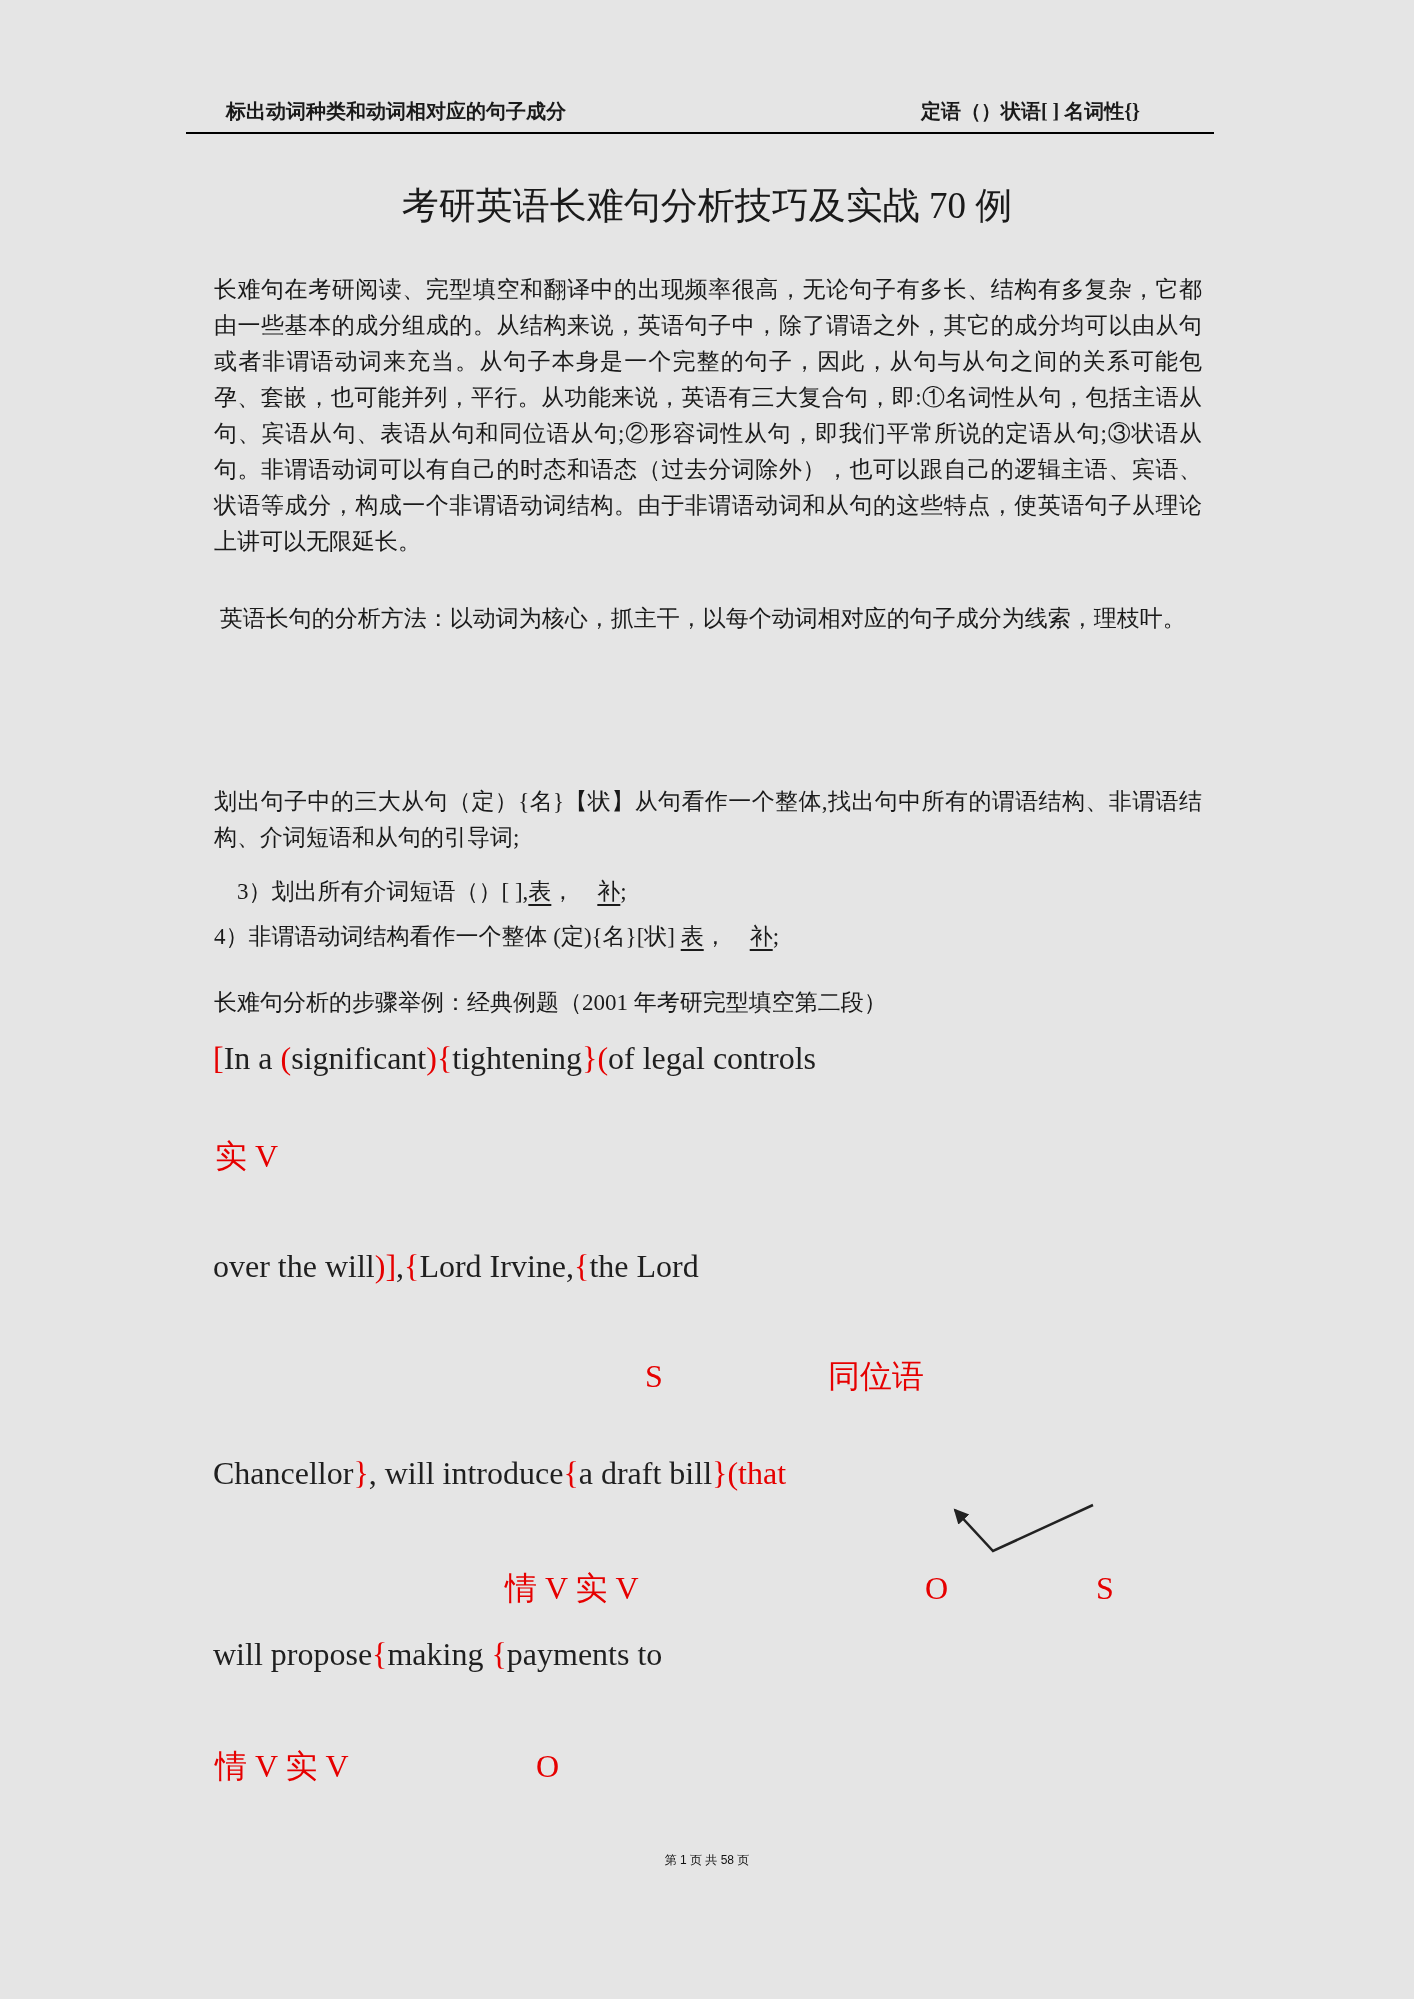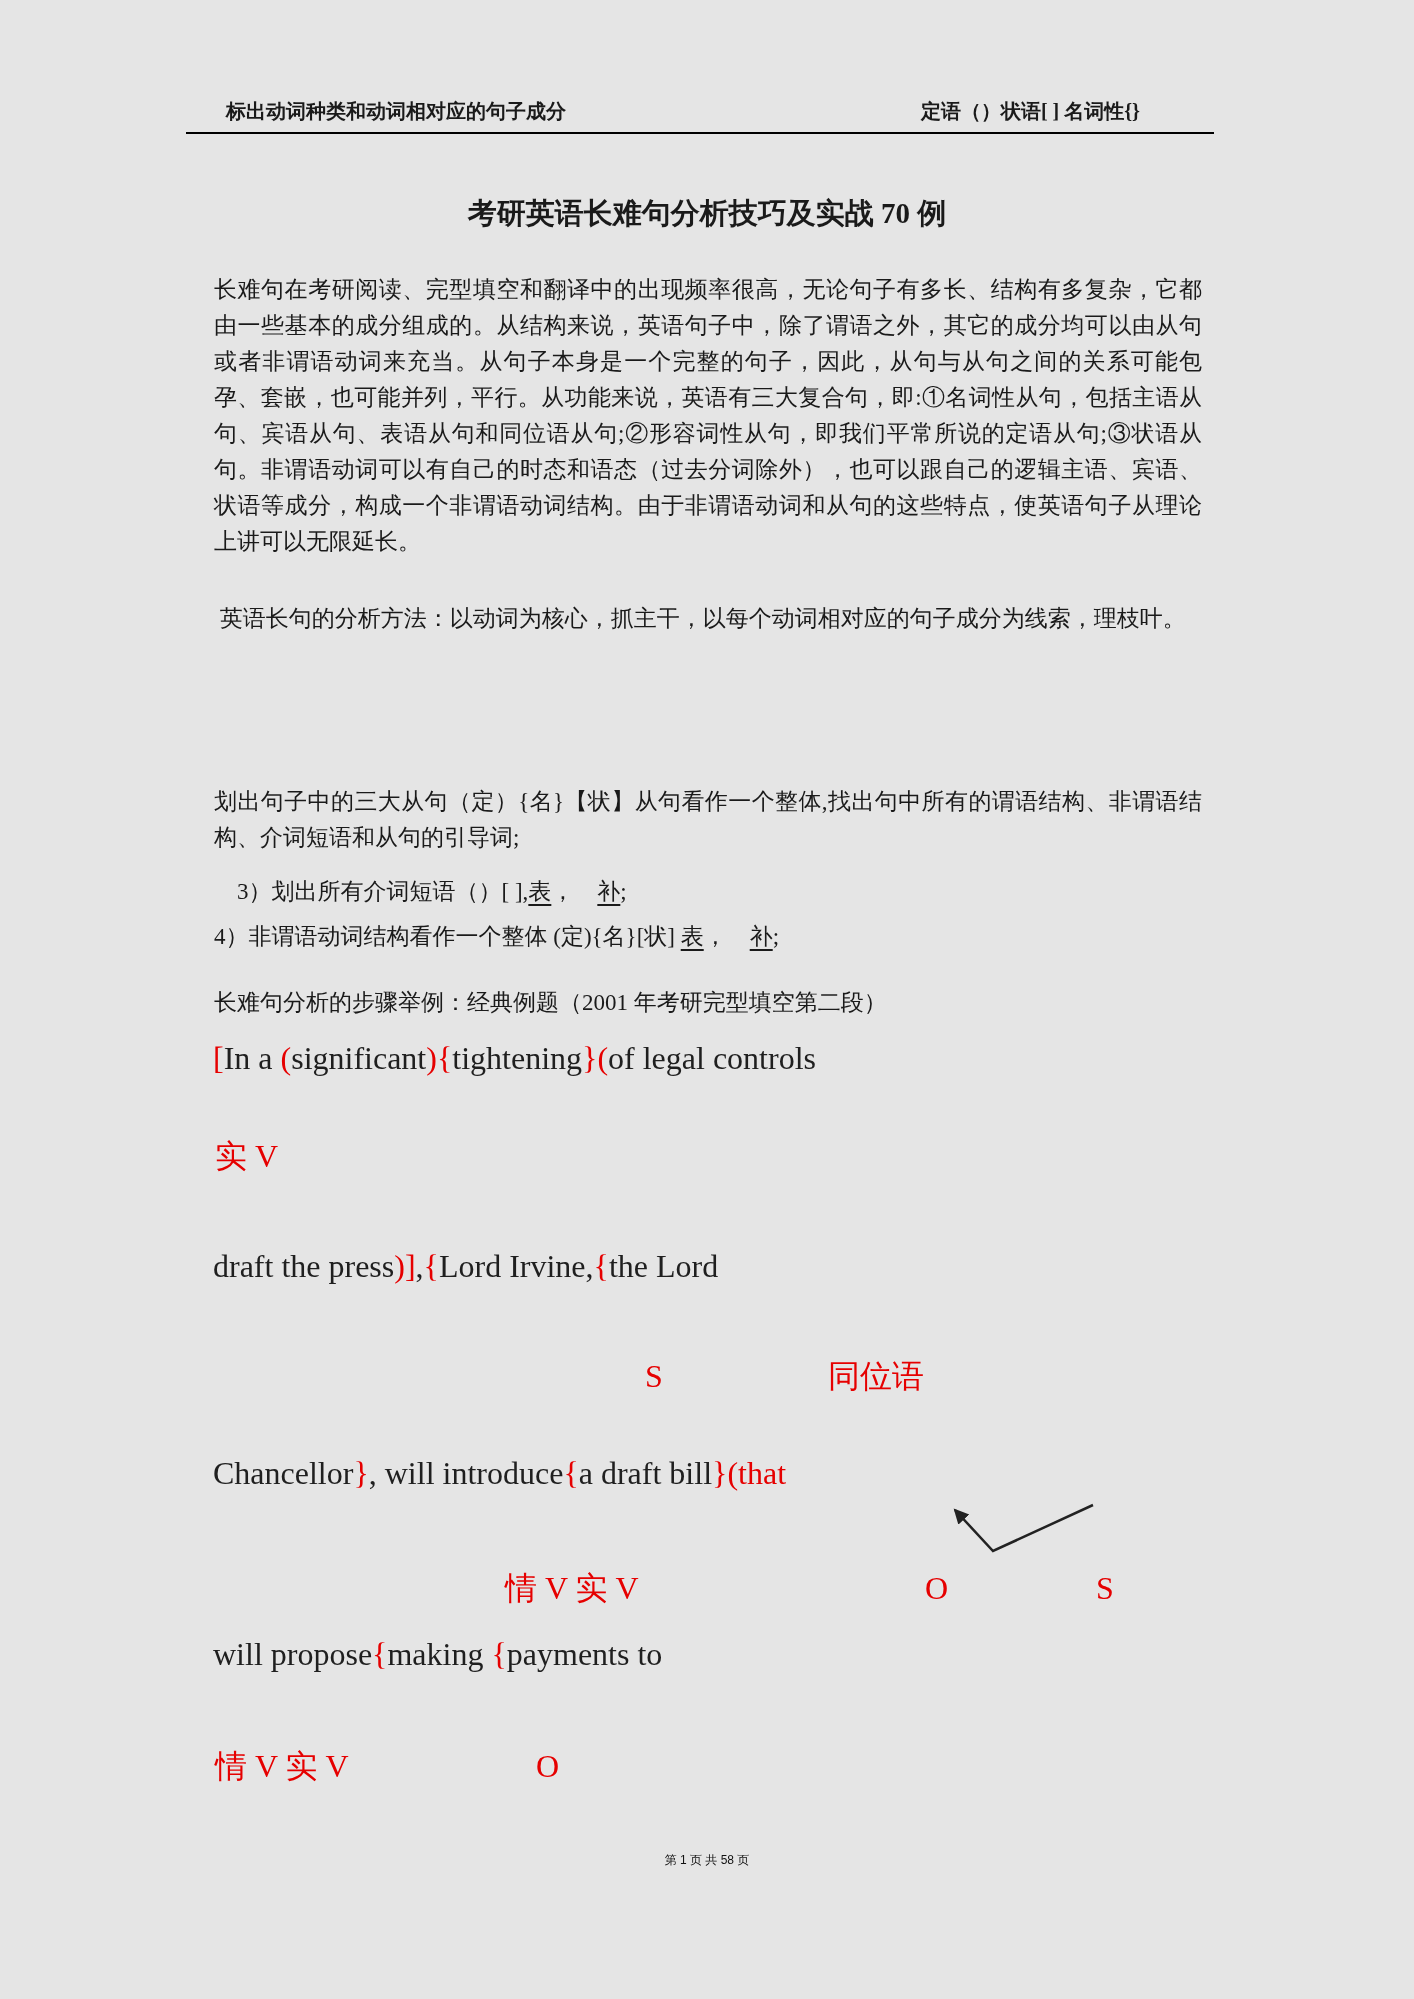--- a/index.html
+++ b/index.html
@@ -10,21 +10,21 @@
     font-family:"Liberation Serif","DejaVu Serif",serif;
   }
   .header {
     position:absolute; left:186px; top:70px; width:1028px; height:64px;
     border-bottom:2px solid #000; font-weight:bold; font-size:20px;
   }
   .header-left  { position:absolute; left:40px;  bottom:7px; white-space:nowrap; }
   .header-right { position:absolute; right:74px; bottom:7px; white-space:nowrap; }
   .title {
     position:absolute; left:0; top:184px; width:100%; text-align:center;
-    font-size:29px; font-weight:bold; line-height:44px;margin-top:7px;
+    font-size:37px; font-weight:normal; line-height:44px;
   }
   .body {
     position:absolute; left:214px; width:988px;
     font-size:23px; line-height:36px; text-align:justify;
   }
   .body p { margin:0; }
   .left-align { text-align:left; }
   #intro        { top:272px; }
   #method       { top:601px; }
   #rule-clause  { top:784px; }
@@ -71,21 +71,21 @@
 
   <p class="body left-align" id="example-intro">长难句分析的步骤举例：经典例题（2001 年考研完型填空第二段）</p>
 
   <div class="sline" style="left:213px;top:1030px">
     <span class="red">[</span><span>In a </span><span class="red">(</span><span>significant</span><span class="red">){</span><span>tightening</span><span class="red">}(</span><span>of legal controls</span>
   </div>
 
   <div class="sline red" style="left:215px;top:1128px">实 V</div>
 
   <div class="sline" style="left:213px;top:1238px">
-    <span>draft the press</span><span class="red">)]</span><span>,</span><span class="red">{</span><span>Lord Irvine,</span><span class="red">{</span><span>the Lord</span>
+    <span>over the will</span><span class="red">)]</span><span>,</span><span class="red">{</span><span>Lord Irvine,</span><span class="red">{</span><span>the Lord</span>
   </div>
 
   <div class="sline red" style="left:645px;top:1348px">S</div>
   <div class="sline red" style="left:828px;top:1348px">同位语</div>
 
   <div class="sline" style="left:213px;top:1445px">
     <span>Chancellor</span><span class="red">}</span><span>, </span><span class="ul">will introduce</span><span class="red">{</span><span>a draft bill</span><span class="red">}</span><span class="red">(that</span>
   </div>
 
   <svg class="arrow-svg" width="1414" height="1999" viewBox="0 0 1414 1999">

